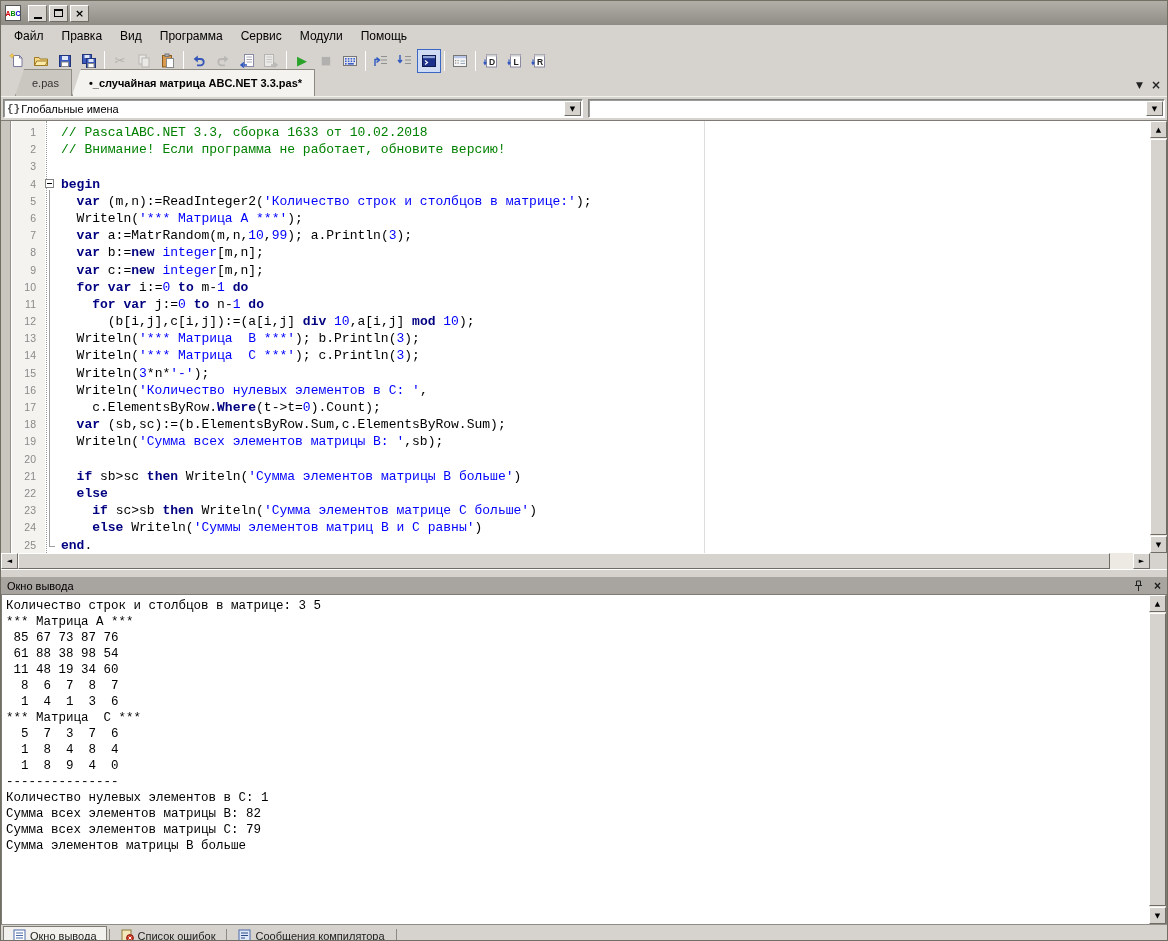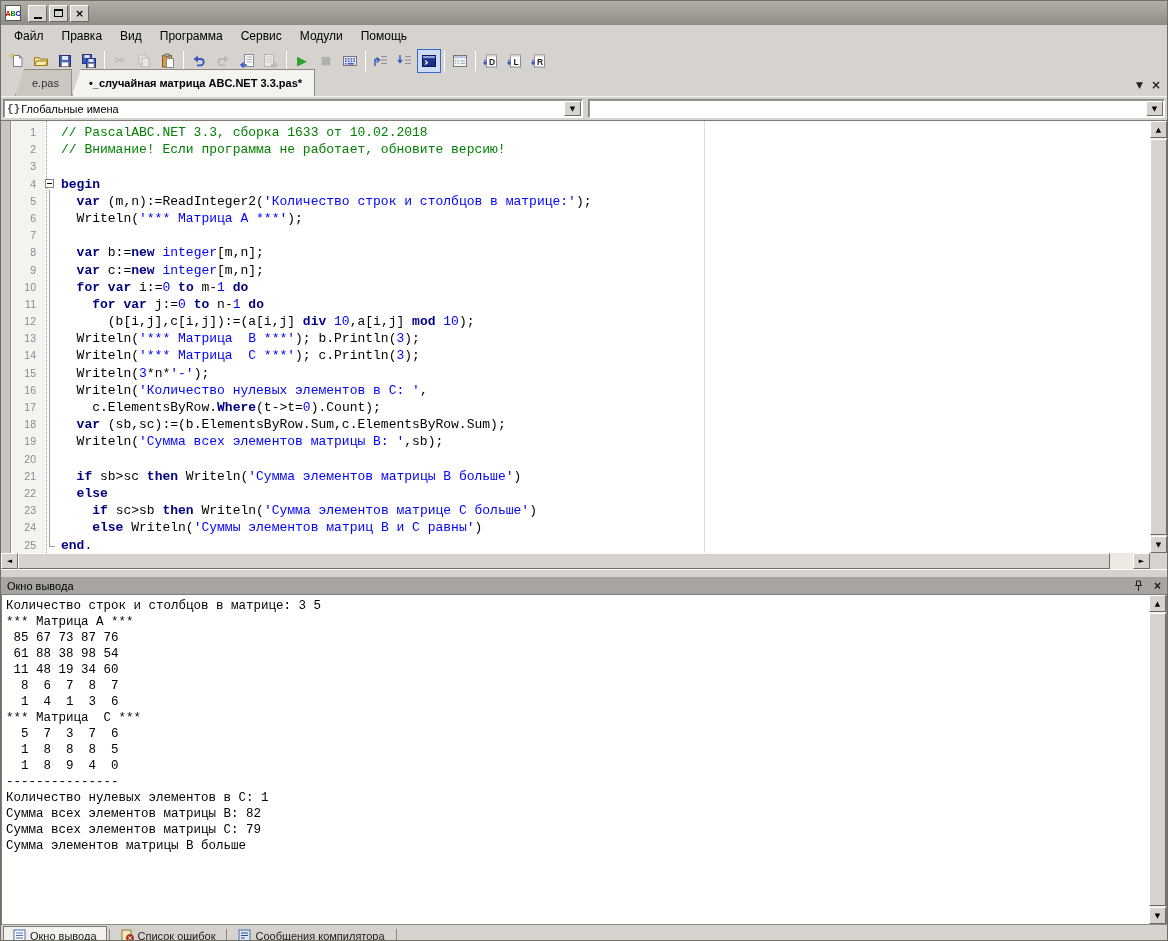--- a/index.html
+++ b/index.html
@@ -409,20 +409,21 @@
         <span class="ct"><span class="tok-p">  </span><span class="tok-k">var</span><span class="tok-p"> (m,n):=ReadInteger2(</span><span class="tok-b">'Количество строк и столбцов в матрице:'</span><span class="tok-p">);</span></span>
       </div>
       <div class="cl">
         <span class="ln">6</span>
         <span class="fold mid"></span>
         <span class="ct"><span class="tok-p">  Writeln(</span><span class="tok-b">'*** Матрица A ***'</span><span class="tok-p">);</span></span>
       </div>
       <div class="cl">
         <span class="ln">7</span>
         <span class="fold mid"></span>
+        <span class="ct"><span class="tok-p">  </span><span class="tok-k">var</span><span class="tok-p"> a:=MatrRandom(m,n,</span><span class="tok-b">10</span><span class="tok-p">,</span><span class="tok-b">99</span><span class="tok-p">); a.Println(</span><span class="tok-b">3</span><span class="tok-p">);</span></span>
       </div>
       <div class="cl">
         <span class="ln">8</span>
         <span class="fold mid"></span>
         <span class="ct"><span class="tok-p">  </span><span class="tok-k">var</span><span class="tok-p"> b:=</span><span class="tok-k">new</span><span class="tok-p"> </span><span class="tok-b">integer</span><span class="tok-p">[m,n];</span></span>
       </div>
       <div class="cl">
         <span class="ln">9</span>
         <span class="fold mid"></span>
         <span class="ct"><span class="tok-p">  </span><span class="tok-k">var</span><span class="tok-p"> c:=</span><span class="tok-k">new</span><span class="tok-p"> </span><span class="tok-b">integer</span><span class="tok-p">[m,n];</span></span>
@@ -543,21 +544,21 @@
   <div class="output-text">
       <div class="ol">Количество строк и столбцов в матрице: 3 5</div>
       <div class="ol">*** Матрица A ***</div>
       <div class="ol"> 85 67 73 87 76</div>
       <div class="ol"> 61 88 38 98 54</div>
       <div class="ol"> 11 48 19 34 60</div>
       <div class="ol">  8  6  7  8  7</div>
       <div class="ol">  1  4  1  3  6</div>
       <div class="ol">*** Матрица  C ***</div>
       <div class="ol">  5  7  3  7  6</div>
-      <div class="ol">  1  8  8  8  5</div>
+      <div class="ol">  1  8  4  8  4</div>
       <div class="ol">  1  8  9  4  0</div>
       <div class="ol">---------------</div>
       <div class="ol">Количество нулевых элементов в C: 1</div>
       <div class="ol">Сумма всех элементов матрицы B: 82</div>
       <div class="ol">Сумма всех элементов матрицы C: 79</div>
       <div class="ol">Сумма элементов матрицы B больше</div>
     </div>
   <div class="vscroll">
     <div class="sb-btn up">▲</div>
     <div class="sb-thumb vthumb" style="top:18px; bottom:18px;"></div>

